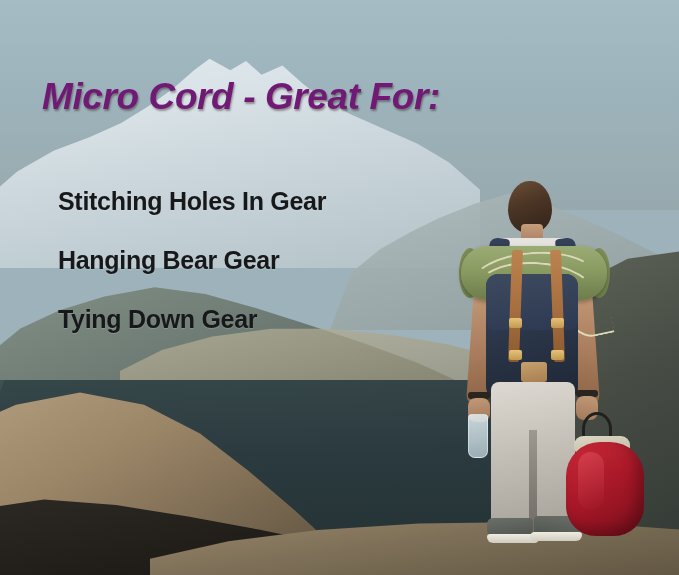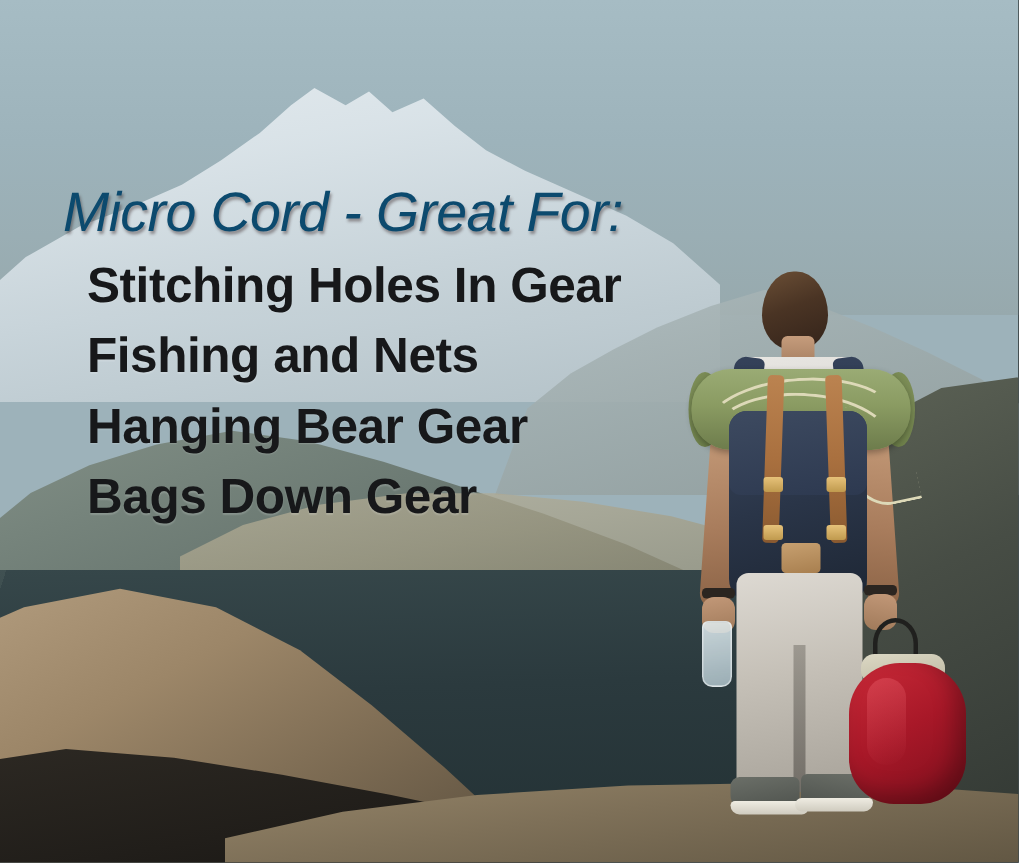--- a/index.html
+++ b/index.html
@@ -332,38 +332,38 @@
   }
   .shoe-r-sole {
     position:absolute; left:530px; top:532px; width:52px; height:9px;
     background:linear-gradient(180deg,#efece2 0%,#cfcbbf 100%);
     border-radius:6px 4px 8px 6px;
   }
 
   
   .headline {
     position:absolute; left:42px; top:76px;
-    font-size:37px; font-weight:normal; font-style:italic;
-    color:#0c4a6e;
+    font-size:37px; font-weight:bold; font-style:italic;
+    color:#701a75;
     letter-spacing:-.4px;
     white-space:nowrap;
     text-shadow:1px 2px 2px rgba(40,20,20,.40);
-    margin-top:45px;
   }
   .bullets {
     position:absolute; left:58px; top:166px;
     list-style:none;
   }
   .bullets li {
-    font-size:33px; font-weight:bold;
+    font-size:25px; font-weight:bold;
     color:#17181a;
     line-height:47px;
     letter-spacing:-.3px;
     white-space:nowrap;
     text-shadow:0 1px 1px rgba(255,255,255,.16);
+    margin-top:12px;
   }
 </style>
 </head>
 <body>
 
 <div id="poster">
 
   <div class="scene">
     <div class="sky"></div>
     <div class="volcano"></div>
@@ -427,18 +427,17 @@
     <div class="sack-strap"></div>
     <div class="sack-top"></div>
     <div class="sack"></div>
     <div class="sack-hl"></div>
   </div>
 
   <div class="headline">Micro Cord - Great For:</div>
 
   <ul class="bullets">
     <li>Stitching Holes In Gear</li>
-    <li>Fishing and Nets</li>
     <li>Hanging Bear Gear</li>
-    <li>Bags Down Gear</li>
+    <li>Tying Down Gear</li>
   </ul>
 
 </div>
 
 </body></html>

